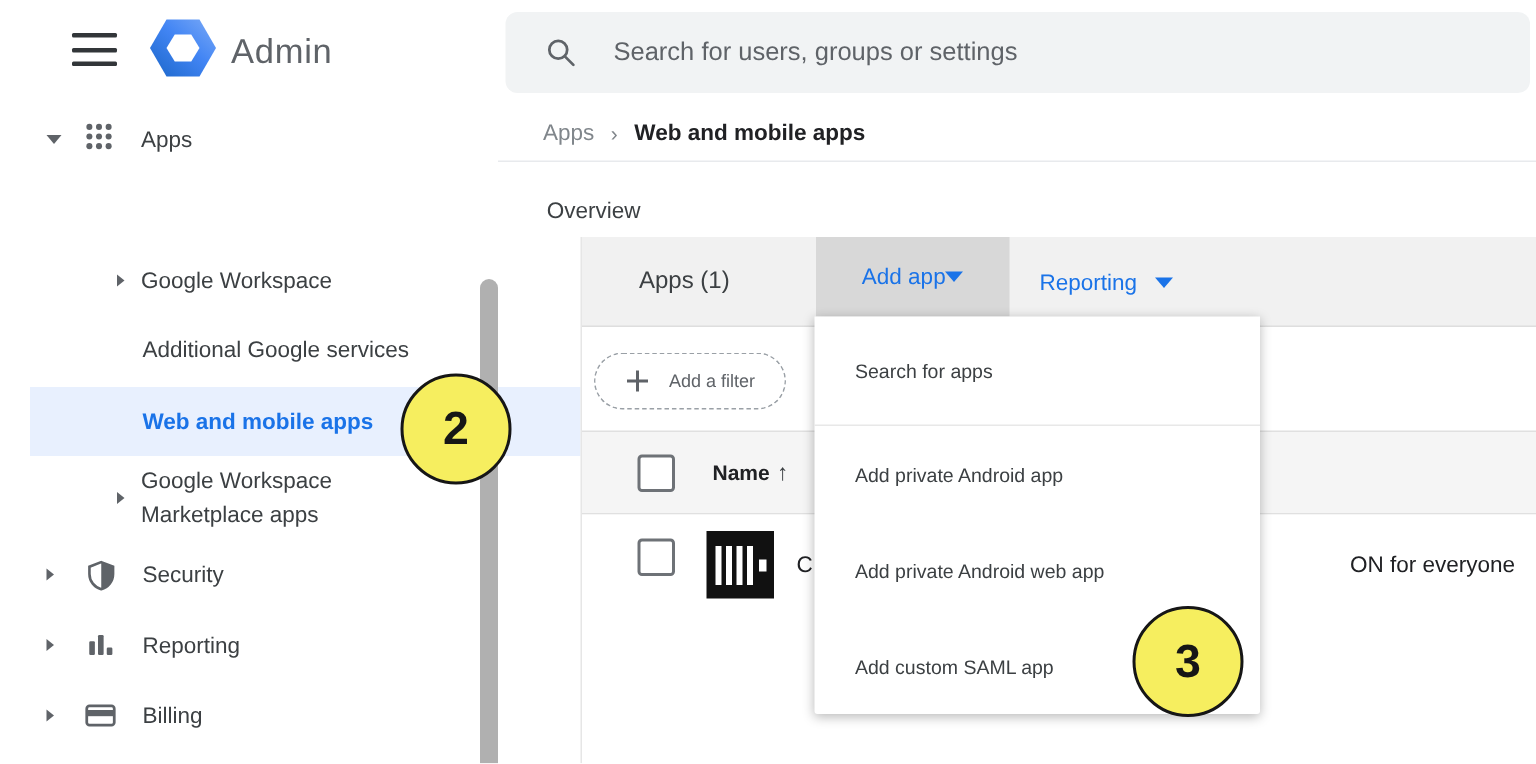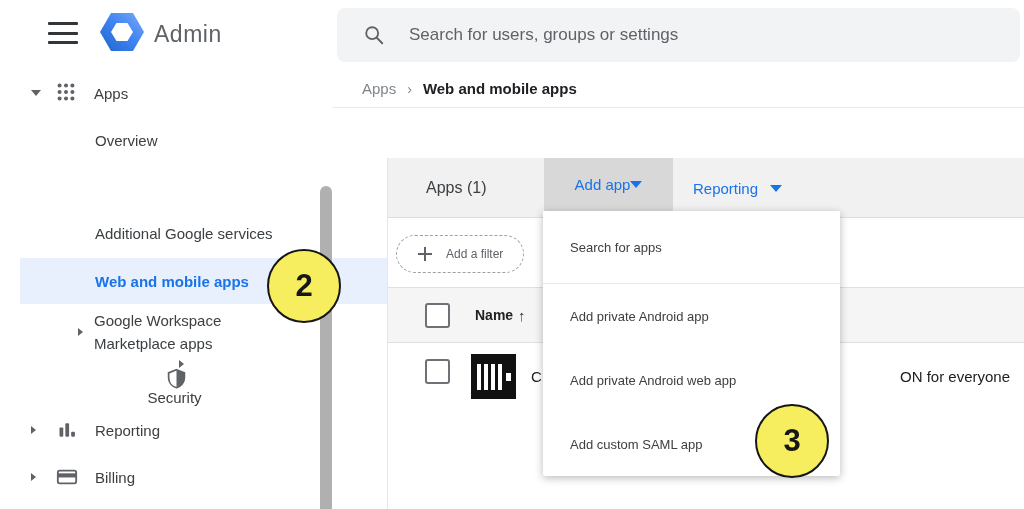--- a/index.html
+++ b/index.html
@@ -25,32 +25,32 @@
 
   
   .nav-row{position:absolute;left:0;width:332px;height:46px;display:flex;align-items:center;font-size:15px;color:#3c4043;cursor:pointer;}
   .caret-down{width:0;height:0;border-left:5px solid transparent;border-right:5px solid transparent;border-top:6px solid #5f6368;}
   .caret-right{width:0;height:0;border-top:4px solid transparent;border-bottom:4px solid transparent;border-left:5px solid #5f6368;}
   .row-apps{top:70px;}
   .row-apps .caret-down{margin-left:31px;}
   .row-apps .grid{margin-left:14px;}
   .row-apps .lbl{margin-left:17px;}
   .sub{padding-left:95px;}
-  .row-overview{top:117px;}
+  .row-overview{top:117px;justify-content:flex-end;}
   .row-gws{top:164px;padding-left:78px;}
   .row-gws .lbl{margin-left:11px;}
   .row-ags{top:210px;}
   .row-wma{top:258px;left:20px;width:302px;background:#e8f0fe;padding-left:75px;}
   .row-wma .lbl{color:#1a73e8;font-weight:700;}
   .row-mkt{top:304px;height:56px;padding-left:78px;}
   .row-mkt .lbl{margin-left:11px;width:152px;line-height:1.55;}
   .section .caret-right{margin-left:31px;}
   .section .s-icon{margin-left:20px;width:22px;display:flex;justify-content:center;}
   .section .lbl{margin-left:17px;}
-  .row-security{top:360px;flex-direction:column;}
+  .row-security{top:360px;}
   .row-reporting{top:407px;}
   .row-billing{top:454px;}
   .scrollbar{position:absolute;left:320px;top:186px;width:12px;height:323px;background:#b0b0b0;border-radius:6px 6px 0 0;z-index:5;}
 
   
   .panel{position:absolute;left:387px;top:158px;width:637px;height:351px;border-left:1px solid #e6e6e6;background:#fff;}
   .toolbar{position:absolute;left:0;top:0;width:100%;height:60px;background:#f1f1f1;border-bottom:1px solid #dedede;box-sizing:border-box;}
   .toolbar-title{position:absolute;left:38px;top:0;height:60px;display:flex;align-items:center;font-size:16px;color:#3c4043;}
   .btn-addapp{position:absolute;left:156px;top:0;width:129px;height:53px;background:#d8d8d8;display:flex;align-items:center;justify-content:center;gap:0;cursor:pointer;}
   .blue-label{color:#1a73e8;font-size:15px;}
@@ -141,20 +141,24 @@
           <circle cx="19" cy="19" r="2.2"></circle>
       </svg>
     </span>
     <span class="lbl">Apps</span>
   </div>
 
   <div class="nav-row sub row-overview">
     <span class="lbl">Overview</span>
   </div>
 
+  <div class="nav-row row-gws">
+    <span class="caret-right"></span>
+    <span class="lbl">Google Workspace</span>
+  </div>
 
   <div class="nav-row sub row-ags">
     <span class="lbl">Additional Google services</span>
   </div>
 
   <div class="nav-row row-wma">
     <span class="lbl">Web and mobile apps</span>
   </div>
 
   <div class="nav-row row-mkt">

